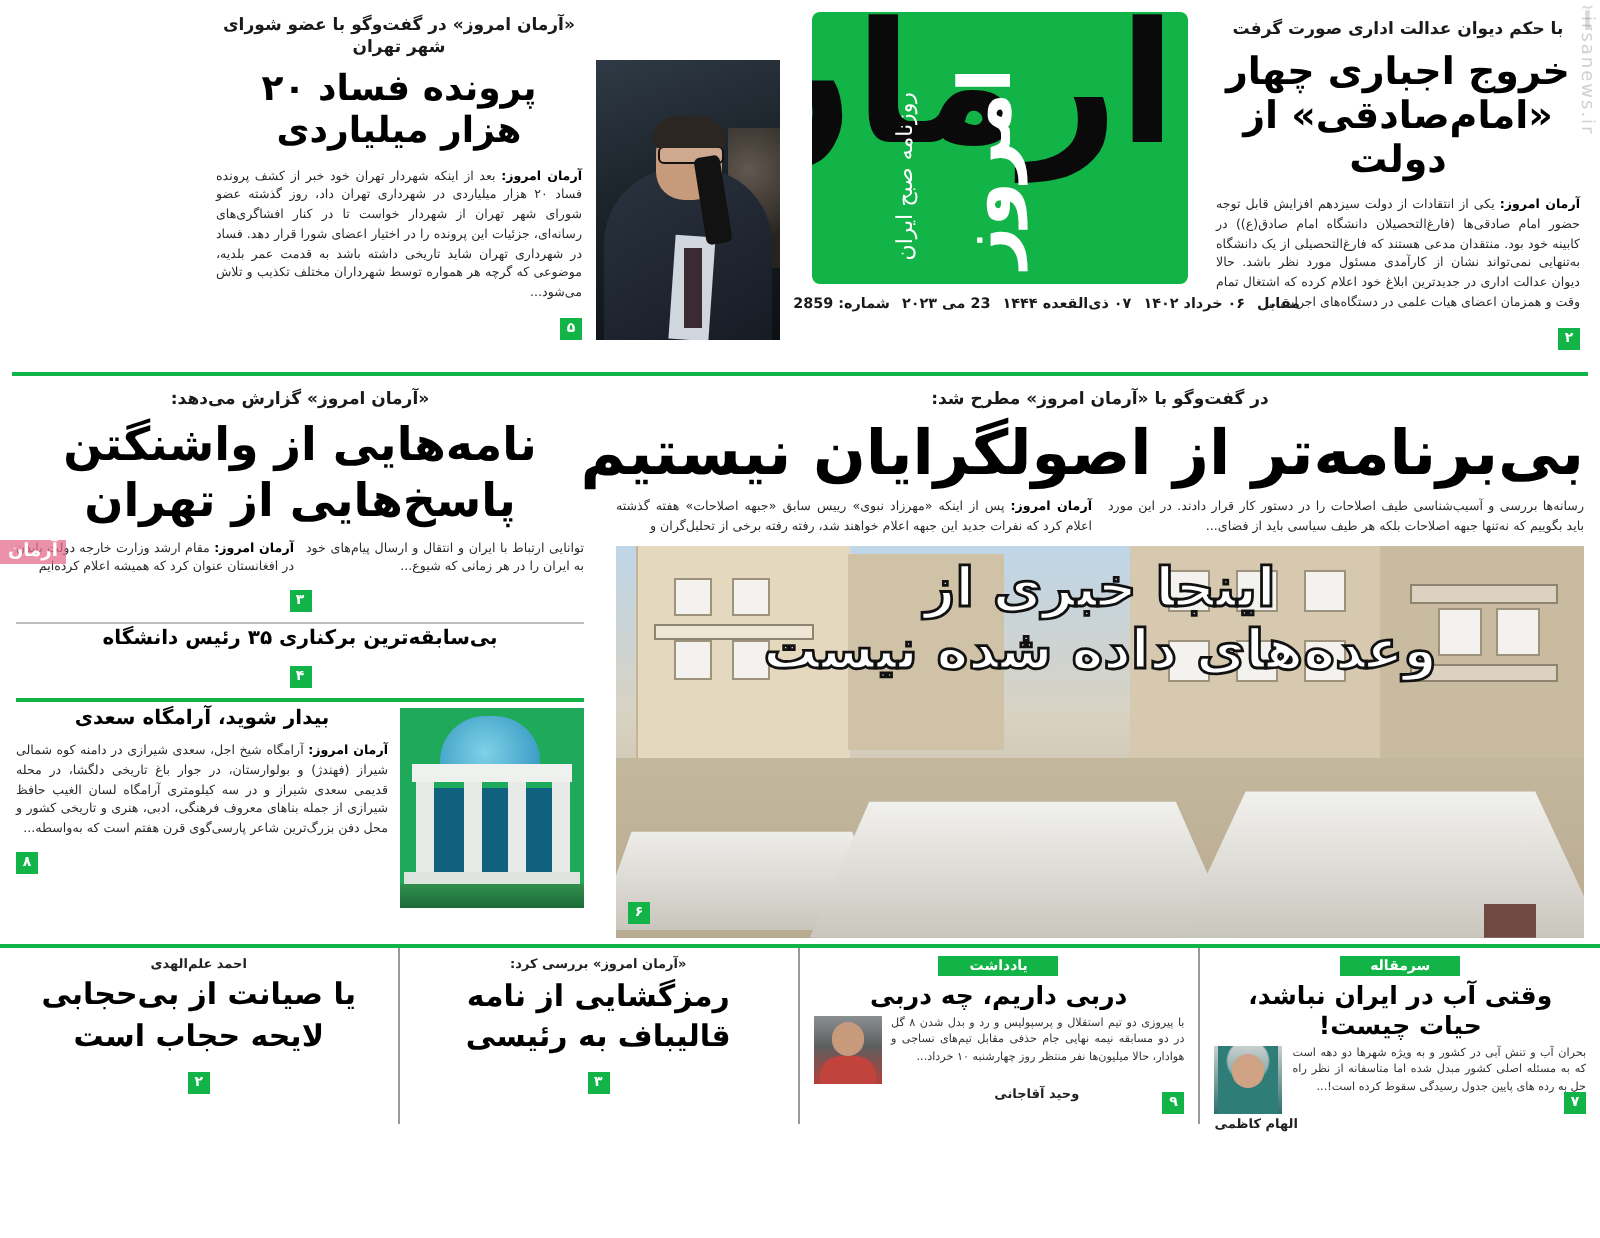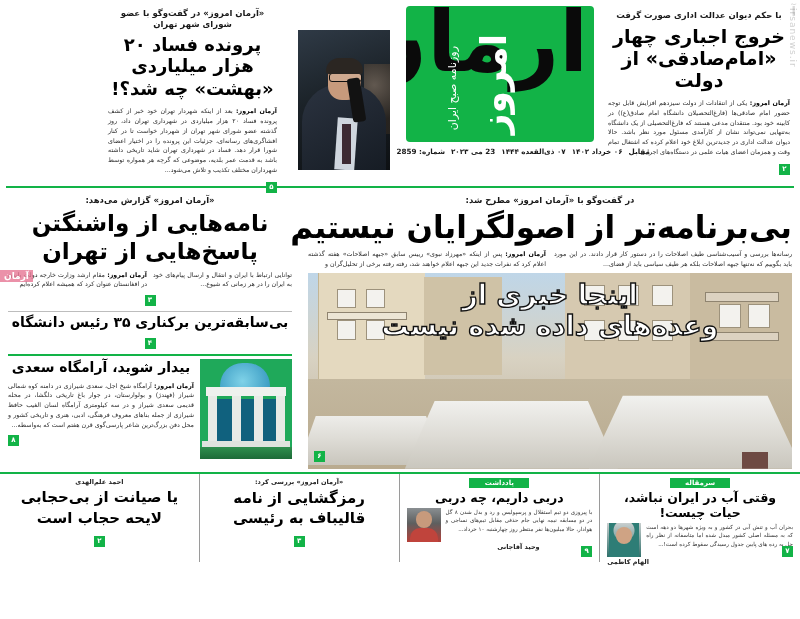--- a/index.html
+++ b/index.html
@@ -74,21 +74,21 @@
     display: flex;
     flex-direction: row;
     height: 186px;
   }
   .col-left-top {
     width: 300px;
     padding: 8px 10px 16px 8px;
     box-sizing: border-box;
     display: flex;
     flex-direction: row-reverse;
-    gap: 21px;
+    gap: 7px;
   }
   .photo-person {
     width: 92px;
     height: 140px;
     margin-top: 22px;
     flex: none;
     position: relative;
     overflow: hidden;
     background: linear-gradient(160deg,#2f3a46 0%,#1b2228 45%,#0d1013 100%);
   }
@@ -305,21 +305,21 @@
   .th-man { background: linear-gradient(180deg,#8a8f92 0%, #5d5f5f 45%, #b53f38 100%); }
   .th-man .h { position:absolute; left:9px; top:3px; width:16px; height:17px; background:#c79a7c; border-radius:8px;}
   .th-man .b { position:absolute; left:3px; bottom:0; width:28px; height:14px; background:#c0443c; border-radius:10px 10px 0 0;}
   .th-woman { background: linear-gradient(180deg,#c9cfcf 0%, #2f6f6a 100%); }
   .th-woman .h { position:absolute; left:9px; top:4px; width:16px; height:17px; background:#cfa384; border-radius:8px;}
   .th-woman .v { position:absolute; left:2px; top:0; width:30px; height:34px;
     background: radial-gradient(circle at 50% 22%, transparent 10px, #2e7d76 11px); }
   .bbody { font-size: 5.6px; line-height:1.5; color:#333; text-align: justify; flex:1; }
 
   
-  .mini-hl { font-size: 14px; font-weight:bold; text-align:center; line-height:1.2; color:#000; letter-spacing:-0.4px;}
+  .mini-hl { font-size: 10px; font-weight:bold; text-align:center; line-height:1.2; color:#000; letter-spacing:-0.4px;}
   .saadi-photo { width: 92px; height: 100px; flex:none; position:relative; overflow:hidden; background:#1fa95a;}
   .saadi-photo .dome { position:absolute; left:20px; top:4px; width:50px; height:26px;
     background: radial-gradient(circle at 45% 70%, #7fd2e8, #2f93bd); border-radius: 26px 26px 4px 4px;}
   .saadi-photo .roof { position:absolute; left:6px; top:28px; width:80px; height:9px; background:#eef1ee;}
   .saadi-photo .col { position:absolute; top:37px; width:9px; height:48px; background:#e7eae6;}
   .saadi-photo .arch { position:absolute; top:40px; background:#10617e;}
   .saadi-photo .base { position:absolute; left:2px; bottom:10px; width:88px; height:8px; background:#dfe3de;}
   .saadi-photo .grass { position:absolute; left:0; bottom:0; width:100%; height:12px;
     background: linear-gradient(180deg,#2f8f4e,#1d6b38); }
 
@@ -389,21 +389,20 @@
         <span>شماره: 2859</span>
         <span class="dsep"></span>
         <span>۸۰۰۰ تومان</span>
       </div>
     </div>
 
     <div class="col-left-top">
       <div class="txt-top-left">
         <div class="kicker">«آرمان امروز» در گفت‌وگو با عضو شورای شهر تهران</div>
         <div class="hl" style="font-size:18px;margin-top:6px;">پرونده فساد ۲۰ هزار میلیاردی</div>
-        <div class="hl" style="font-size:18px;margin-top:2px;">«بهشت» چه شد؟!</div>
         <div class="body-text" style="margin-top:7px;">
           <span class="lead">آرمان امروز:</span>
           <span>بعد از اینکه شهردار تهران خود خبر از کشف پرونده فساد ۲۰ هزار میلیاردی در شهرداری تهران داد، روز گذشته عضو شورای شهر تهران از شهردار خواست تا در کنار افشاگری‌های رسانه‌ای، جزئیات این پرونده را در اختیار اعضای شورا قرار دهد. فساد در شهرداری تهران شاید تاریخی داشته باشد به قدمت عمر بلدیه، موضوعی که گرچه هر همواره توسط شهرداران مختلف تکذیب و تلاش می‌شود...</span>
         </div>
         <div style="margin-top:2px;"><span class="pagebadge">۵</span></div>
       </div>
       <div class="photo-person">
         <div class="crowd"></div>
         <div class="suit"></div>
         <div class="shirt"></div>

